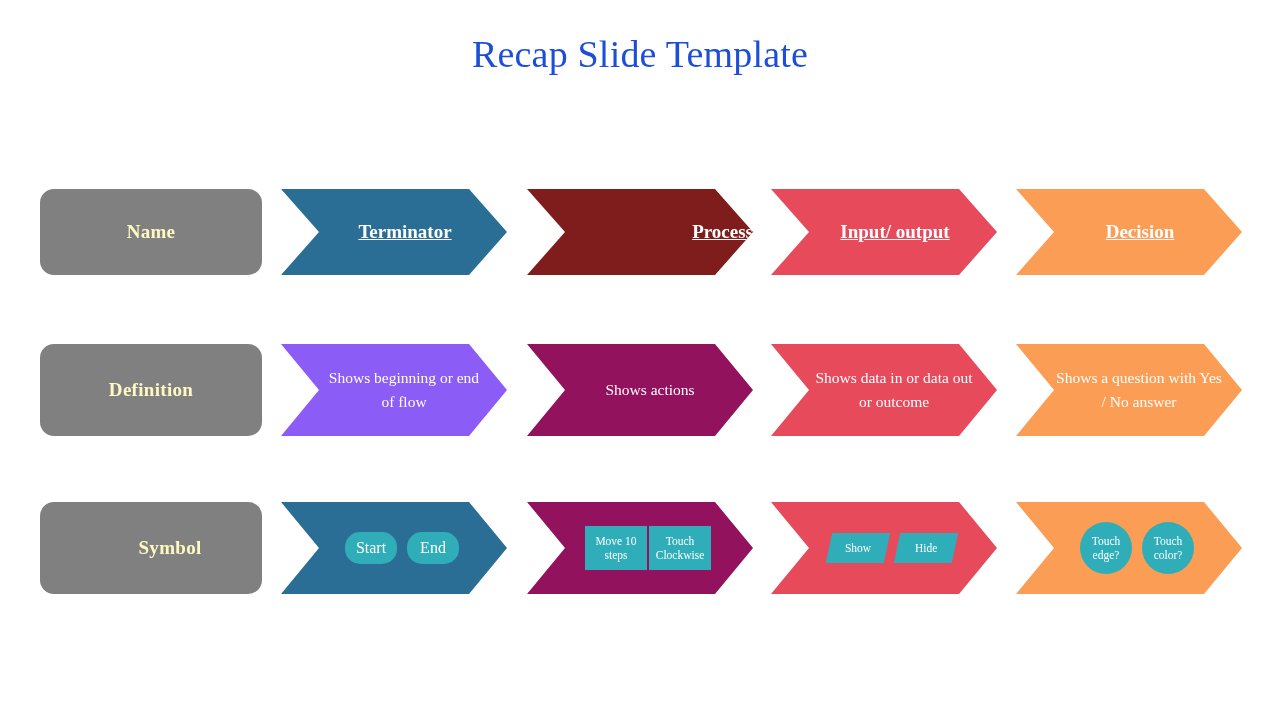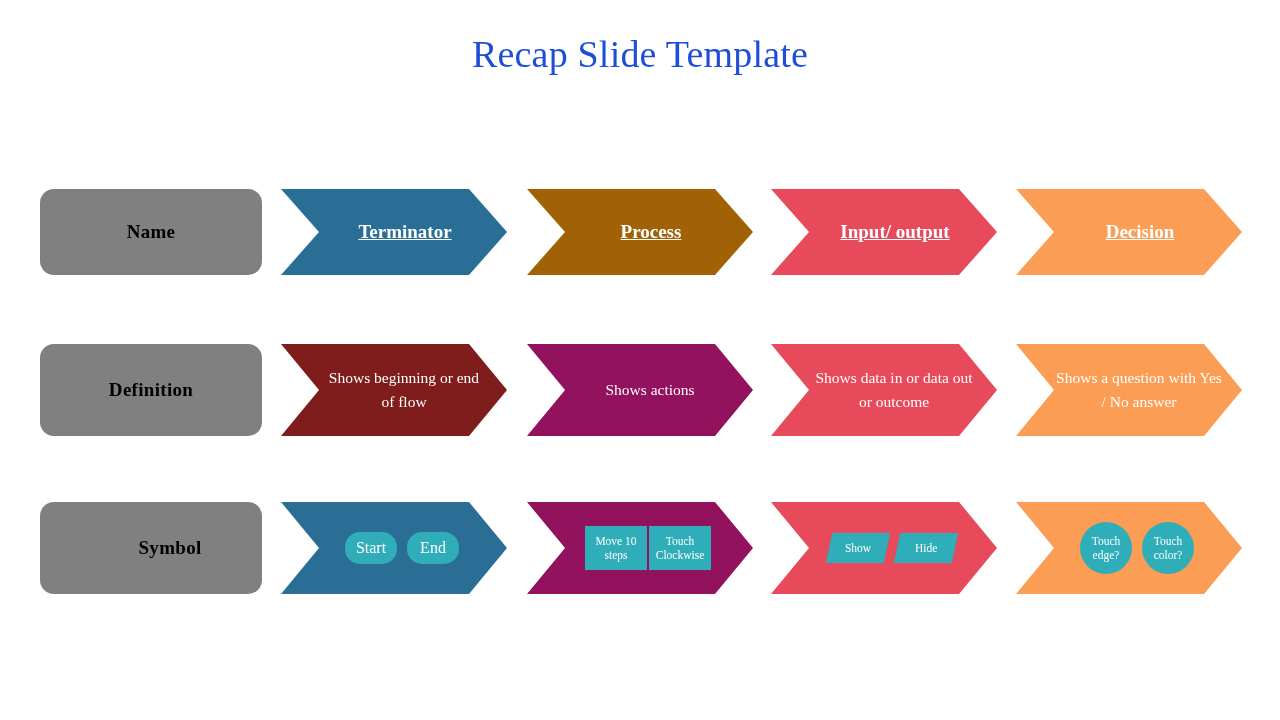--- a/index.html
+++ b/index.html
@@ -57,21 +57,21 @@
     display: flex;
     align-items: center;
     justify-content: center;
     box-sizing: border-box;
   }
   .row-name       .label-box { height: 86px; }
   .row-definition .label-box { height: 92px; }
   .row-symbol     .label-box { height: 92px; }
 
   .label-text {
-    color: #000000;
+    color: #fef9c3;
     font-weight: 700;
     font-size: 19px;
     letter-spacing: 0.3px;
     font-family: "Liberation Serif", "DejaVu Serif", serif;
   }
 
   
   .chev {
     position: absolute;
     width: 226px;
@@ -182,40 +182,40 @@
   <div class="row row-name">
 
     <div class="label-box" style="background: rgb(128, 128, 128);">
       <span class="label-text">Name</span>
     </div>
 
     <div class="chev c0" style="background: rgb(43, 110, 149);">
       <span class="chev-title">Terminator</span>
     </div>
 
-    <div class="chev c1" style="background: #a16207;">
+    <div class="chev c1" style="background: #7f1d1d; justify-content: flex-end;">
       <span class="chev-title">Process</span>
     </div>
 
     <div class="chev c2" style="background: rgb(231, 74, 91);">
       <span class="chev-title">Input/ output</span>
     </div>
 
     <div class="chev c3" style="background: rgb(251, 157, 85);">
       <span class="chev-title">Decision</span>
     </div>
   </div>
 
   <div class="row row-definition">
 
     <div class="label-box" style="background: rgb(128, 128, 128);">
       <span class="label-text">Definition</span>
     </div>
 
-    <div class="chev c0" style="background: #7f1d1d;">
+    <div class="chev c0" style="background: #8b5cf6;">
       <span class="chev-desc">Shows beginning or end of flow</span>
     </div>
 
     <div class="chev c1" style="background: rgb(146, 18, 94);">
       <span class="chev-desc">Shows actions</span>
     </div>
 
     <div class="chev c2" style="background: rgb(231, 74, 91);">
       <span class="chev-desc">Shows data in or data out or outcome</span>
     </div>

